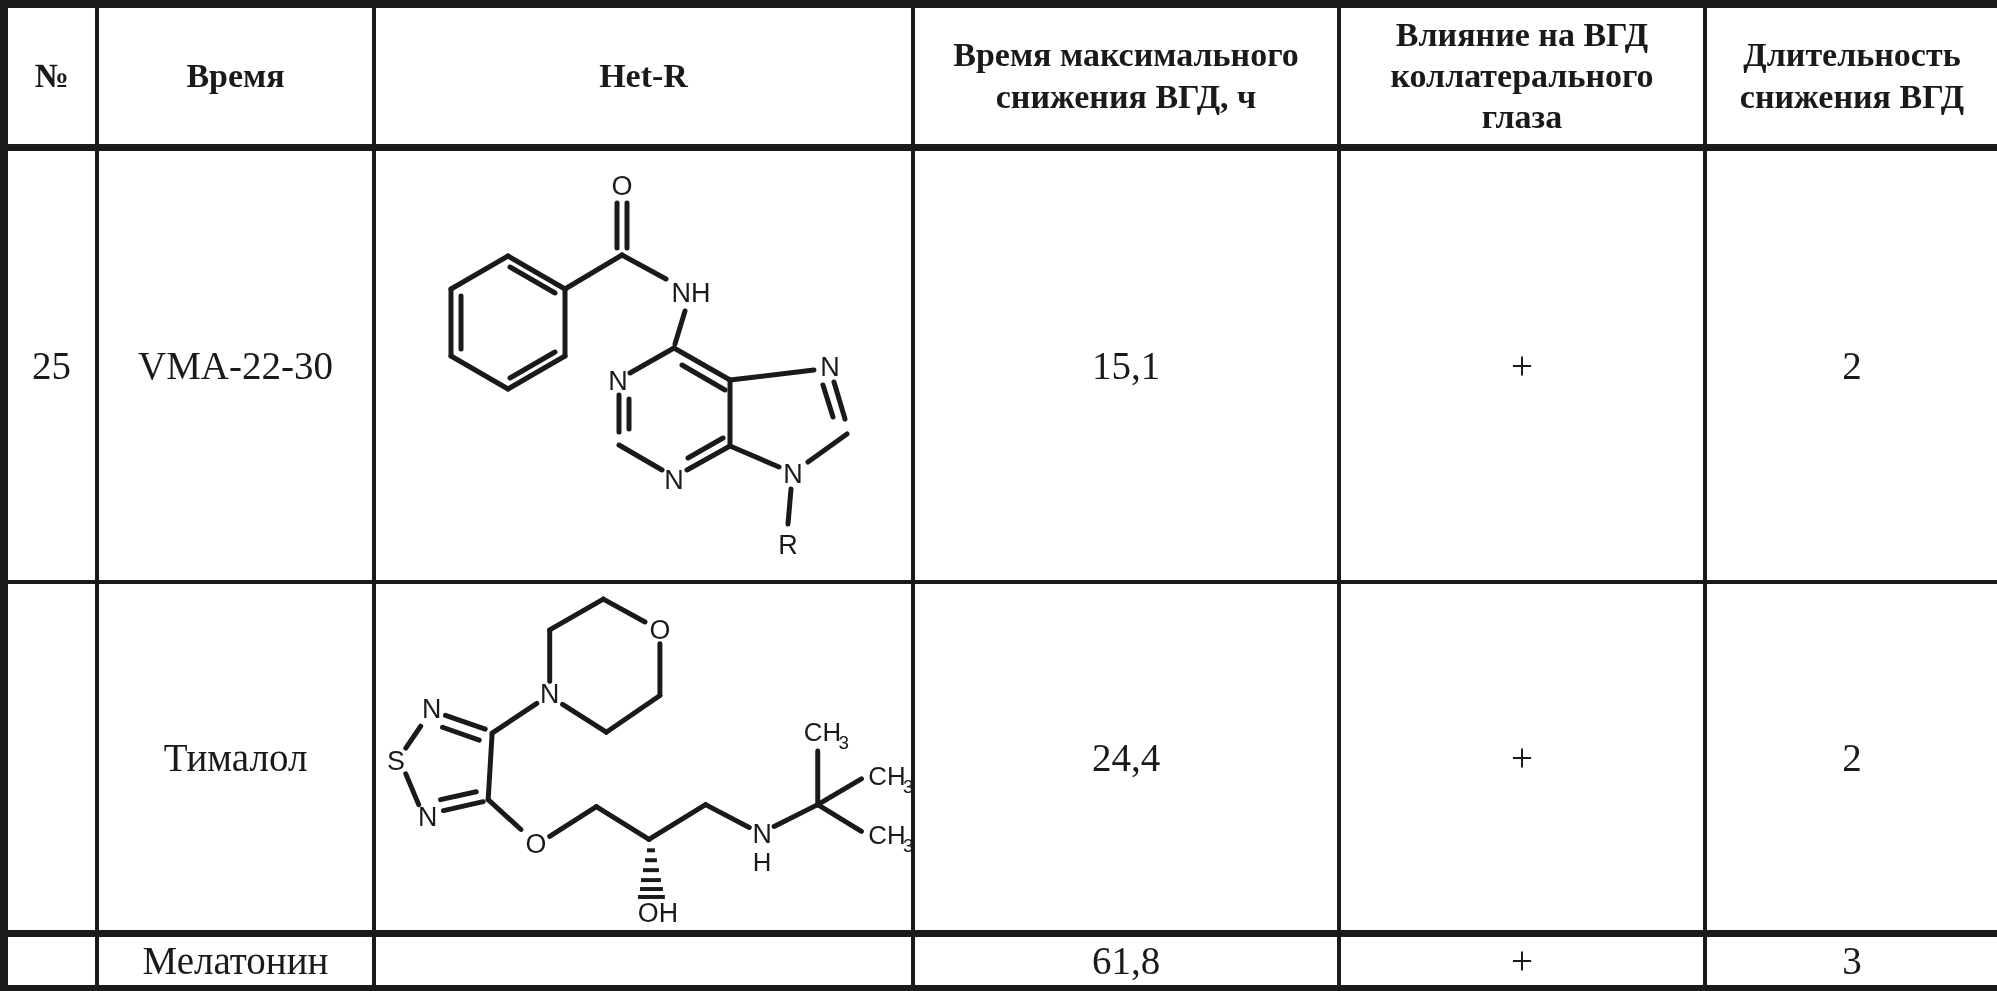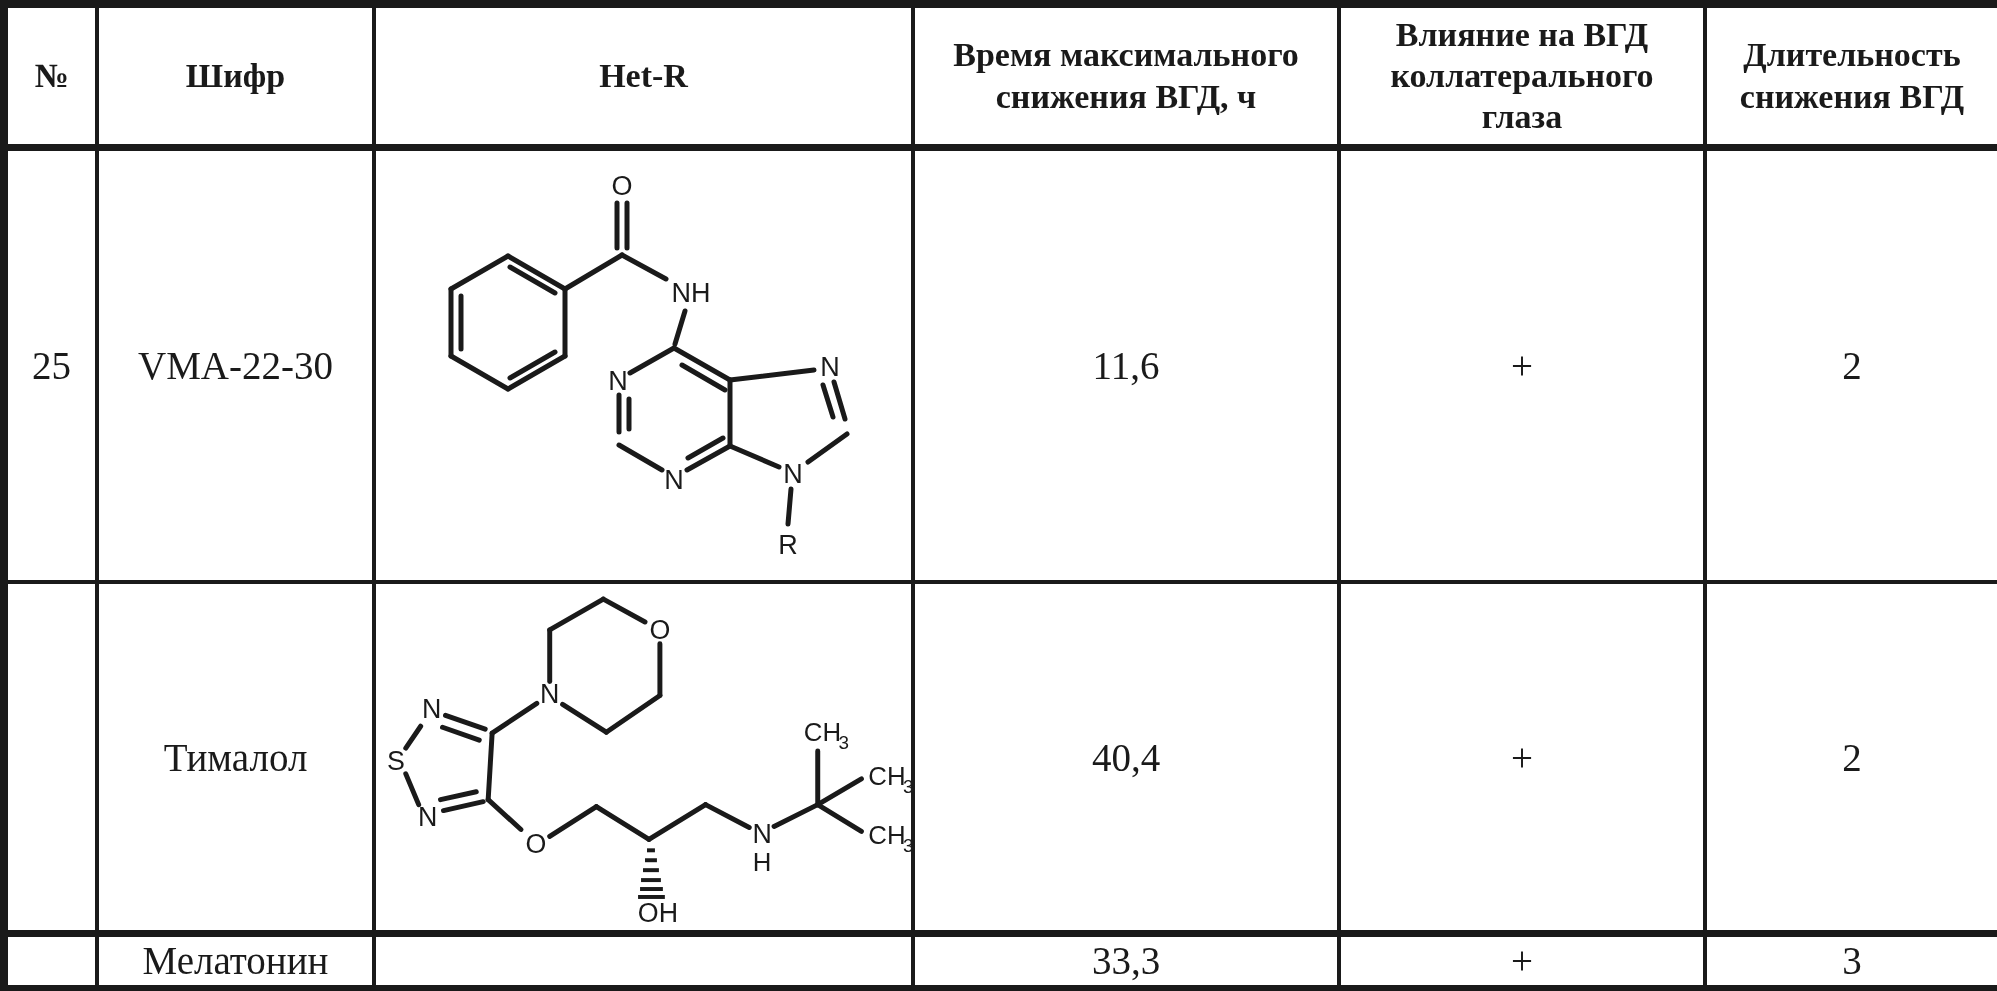--- a/index.html
+++ b/index.html
@@ -34,21 +34,21 @@
         <col style="width:277px">
         <col style="width:539px">
       <col style="width:426px">
         <col style="width:366px">
         <col style="width:296px">
     </colgroup>
 
     <tbody>
         <tr class="row-h" style="height:143px">
       <th>№</th>
-      <th>Шифр</th>
+      <th>Время</th>
       <th>Het-R</th>
       <th>Время максимального снижения ВГД, ч</th>
       <th>Влияние на ВГД коллатерального глаза</th>
       <th>Длительность снижения ВГД</th>
     </tr>
 
     <tr class="row-1" style="height:435px">
       <td>25</td>
       <td>VMA-22-30</td>
       <td class="structcell">
@@ -89,21 +89,21 @@
 
           <text class="atom" x="246" y="33">O</text>
           <text class="atom" x="315" y="140">NH</text>
           <text class="atom" x="242" y="228">N</text>
           <text class="atom" x="298" y="327">N</text>
           <text class="atom" x="454" y="214">N</text>
           <text class="atom" x="417" y="321">N</text>
           <text class="atom" x="412" y="392">R</text>
         </svg>
       </td>
-      <td>11,6</td>
+      <td>15,1</td>
       <td>+</td>
       <td>2</td>
     </tr>
 
     <tr class="row-2" style="height:350px">
       <td></td>
       <td>Тималол</td>
       <td class="structcell">
         <svg width="541" height="346" viewBox="0 0 545 348">
 
@@ -152,28 +152,28 @@
           <text class="atom" x="389" y="252">N</text>
           <text class="atom-sm" x="389" y="280">H</text>
           <text class="chlab" x="431" y="158">CH</text>
           <text class="chsub" x="466" y="166">3</text>
           <text class="chlab" x="496" y="202">CH</text>
           <text class="chsub" x="531" y="210">3</text>
           <text class="chlab" x="496" y="262">CH</text>
           <text class="chsub" x="531" y="270">3</text>
         </svg>
       </td>
-      <td>40,4</td>
+      <td>24,4</td>
       <td>+</td>
       <td>2</td>
     </tr>
 
     <tr class="row-3" style="height:55px">
       <td></td>
       <td>Мелатонин</td>
       <td></td>
-      <td>33,3</td>
+      <td>61,8</td>
       <td>+</td>
       <td>3</td>
     </tr>
   </tbody>
     </table>
 </div>
 
 </body></html>

